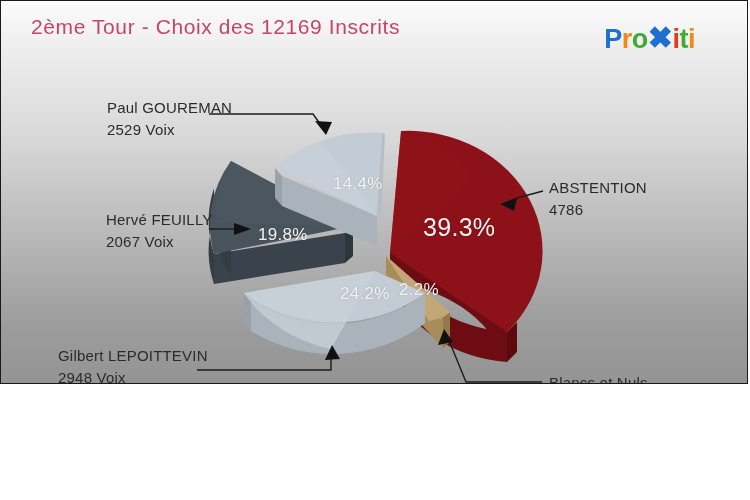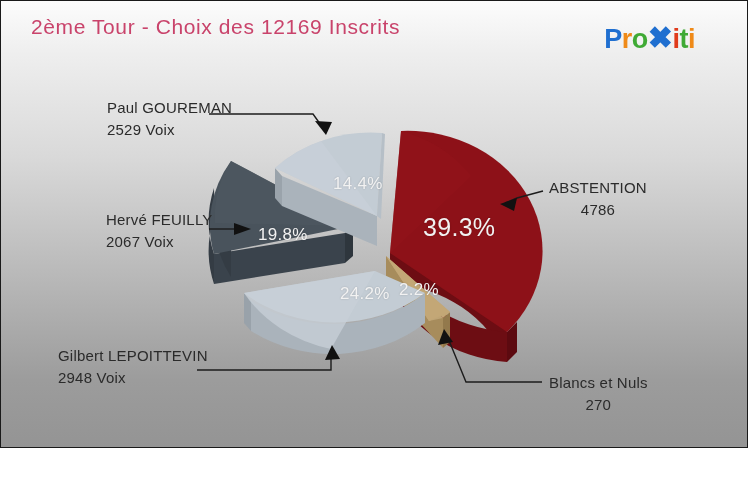--- a/index.html
+++ b/index.html
@@ -8,21 +8,21 @@
   }
   body {
     width: 750px;
     height: 500px;
     overflow: hidden;
     font-family: "Liberation Sans", sans-serif;
   }
   #canvas {
     position: relative;
     width: 748px;
-    height: 448px;
+    height: 384px;
     border: 1px solid #1a1a1a;
     background: linear-gradient(to bottom, #fcfcfc 0%, #eeeeee 12%, #d9d9d9 35%, #b8b8b8 62%, #9c9c9c 85%, #949494 100%);
     overflow: hidden;
     box-sizing: border-box;
   }
 
   
   #chart-title {
     position: absolute;
     left: 30px;
@@ -73,21 +73,21 @@
   
   .callout {
     position: absolute;
     font-size: 15px;
     color: #2b2b2b;
     line-height: 1.45;
     white-space: nowrap;
     letter-spacing: 0.2px;
   }
   .callout .ln2 { display: block; }
-  .callout.right { text-align: center; }
+  .callout.right { text-align: left; }
 
   
   .pct {
     position: absolute;
     font-size: 17px;
     color: #f2f2f2;
     white-space: nowrap;
     letter-spacing: 0.3px;
     text-shadow: 0 0 2px rgba(0,0,0,.20);
   }

